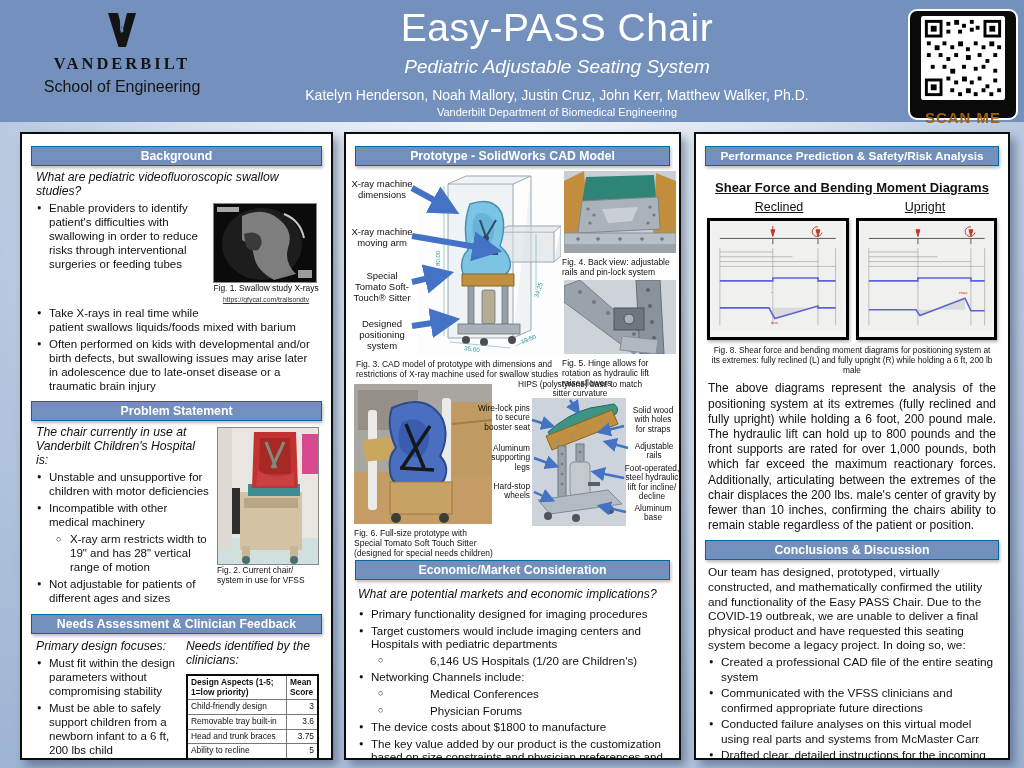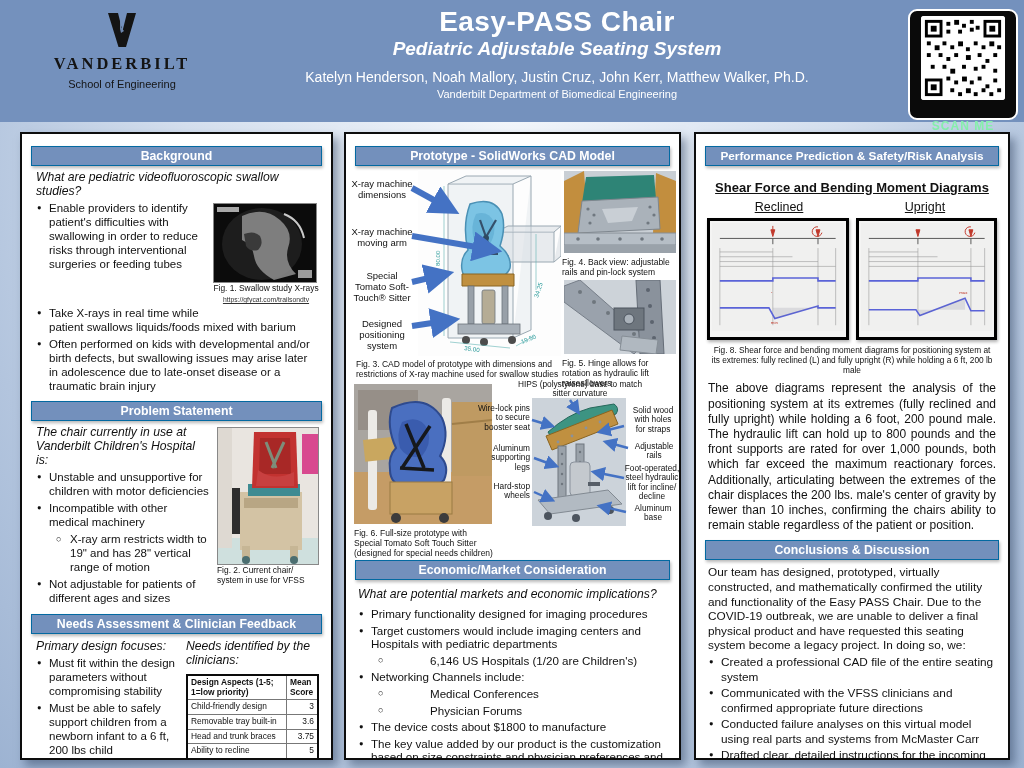--- a/index.html
+++ b/index.html
@@ -4,29 +4,29 @@
 <style>
   html,body{margin:0;padding:0}
   body{width:1024px;height:768px;position:relative;overflow:hidden;
     font-family:"Liberation Sans",sans-serif;color:#111;
     background:radial-gradient(ellipse at 50% 18%, #f2f6fb 0%, #d4dfee 45%, #b3c5de 75%, #9db3d2 100%);}
   
   .hdr{position:absolute;left:0;top:0;width:1024px;height:122px;background:#7491bd;}
   .logo{position:absolute;left:22px;top:8px;width:200px;text-align:center;color:#141414}
   .logo .vmark{margin:4px auto 2px}
   .logo .l1{font-family:"Liberation Serif",serif;font-size:16.5px;font-weight:600;letter-spacing:3px}
-  .logo .l2{font-size:11px;margin-top:4px}
+  .logo .l2{font-size:16px;margin-top:4px}
   .titleblk{position:absolute;left:215px;right:125px;top:6px;text-align:center;color:#fff}
-  .titleblk .t1{font-size:28px;font-weight:bold;letter-spacing:.5px}
-  .titleblk .t2{font-size:19px;font-weight:bold;font-style:italic;}
+  .titleblk .t1{font-size:39px;font-weight:normal;letter-spacing:.5px}
+  .titleblk .t2{font-size:19px;font-weight:normal;font-style:italic;margin-top:6px}
   .titleblk .t3{font-size:14px;margin-top:9px}
   .titleblk .t4{font-size:11px;margin-top:3px}
   .qr{position:absolute;left:908px;top:9px;width:110px;height:111px;background:#0a0a0a;border-radius:9px;border:2px solid #fff;box-sizing:border-box;text-align:center}
   .qr svg{margin-top:5px;background:#fff;border-radius:3px}
-  .qr .scan{color:#86efac;font-weight:bold;font-size:12px;letter-spacing:1px;margin-top:15px}
+  .qr .scan{color:#a16207;font-weight:bold;font-size:15px;letter-spacing:1px;margin-top:5px}
   
   .panel{position:absolute;top:132px;height:628px;background:#fff;border:2px solid #0d0d0d;
     box-sizing:border-box;box-shadow:5px 6px 9px rgba(45,65,95,.5);overflow:hidden}
   #p-left{left:20px;width:313px}
   #p-mid{left:344px;width:337px}
   #p-right{left:694px;width:316px}
   .bar{background:#7390bc;border:1px solid #0369a1;color:#fff;font-weight:bold;font-size:12.3px;
     text-align:center;line-height:19px;height:20px;box-sizing:border-box;box-shadow:1px 2px 3px rgba(0,0,0,.28)}
   .flowbar{margin:12px 9px 0}
   .sec{margin:4px 12px 0 14px;font-size:11.5px;line-height:14px}

